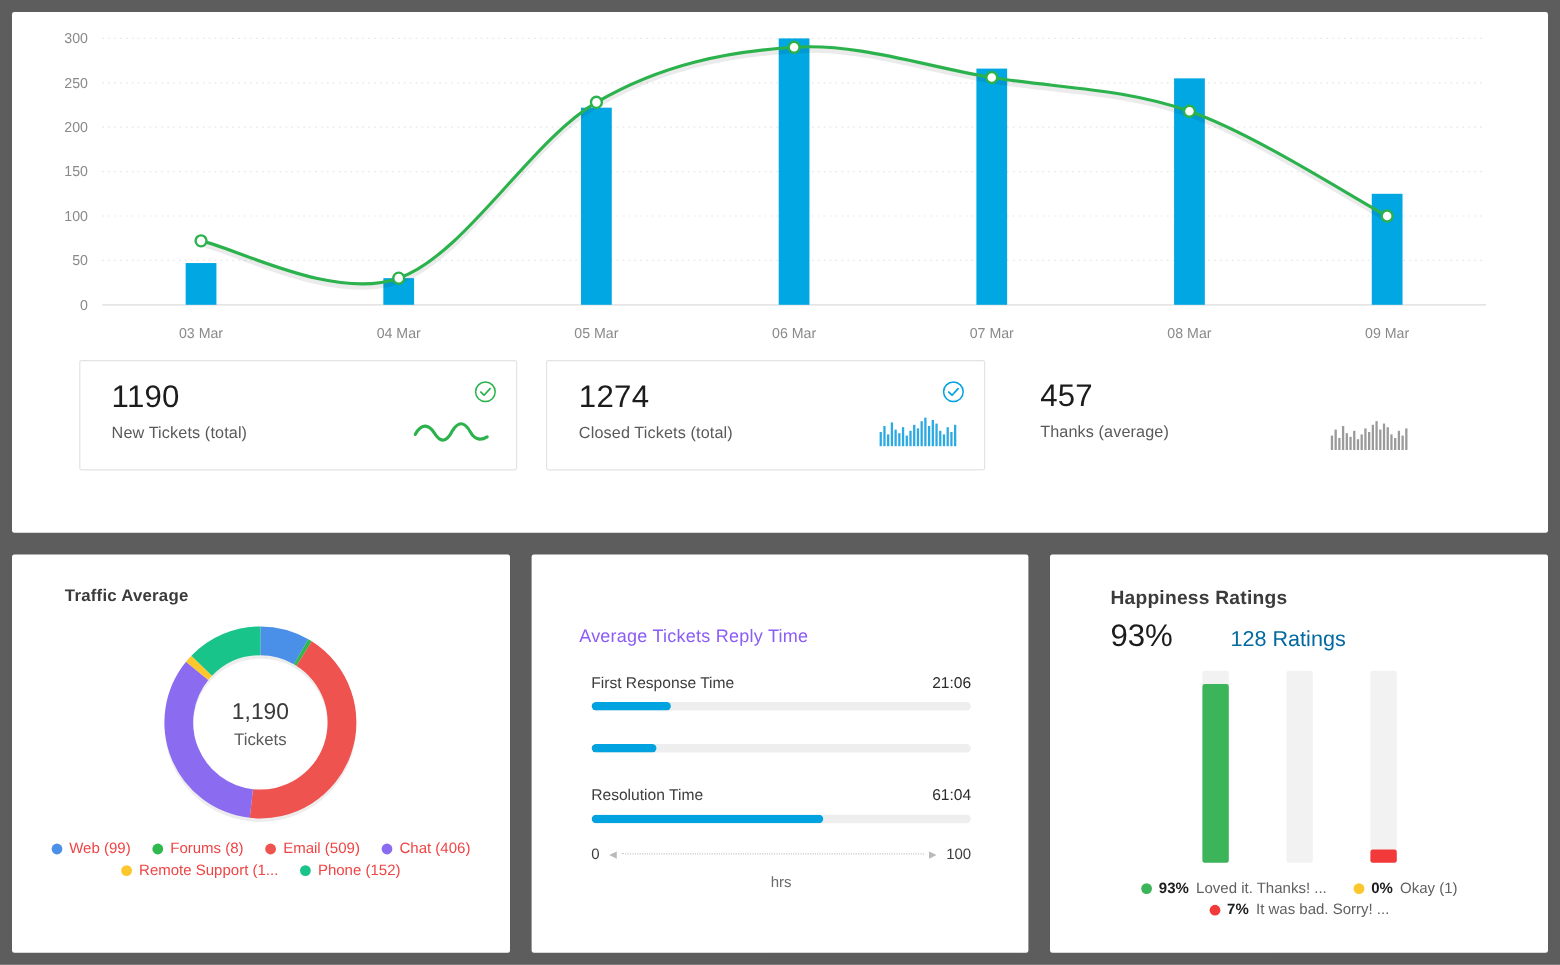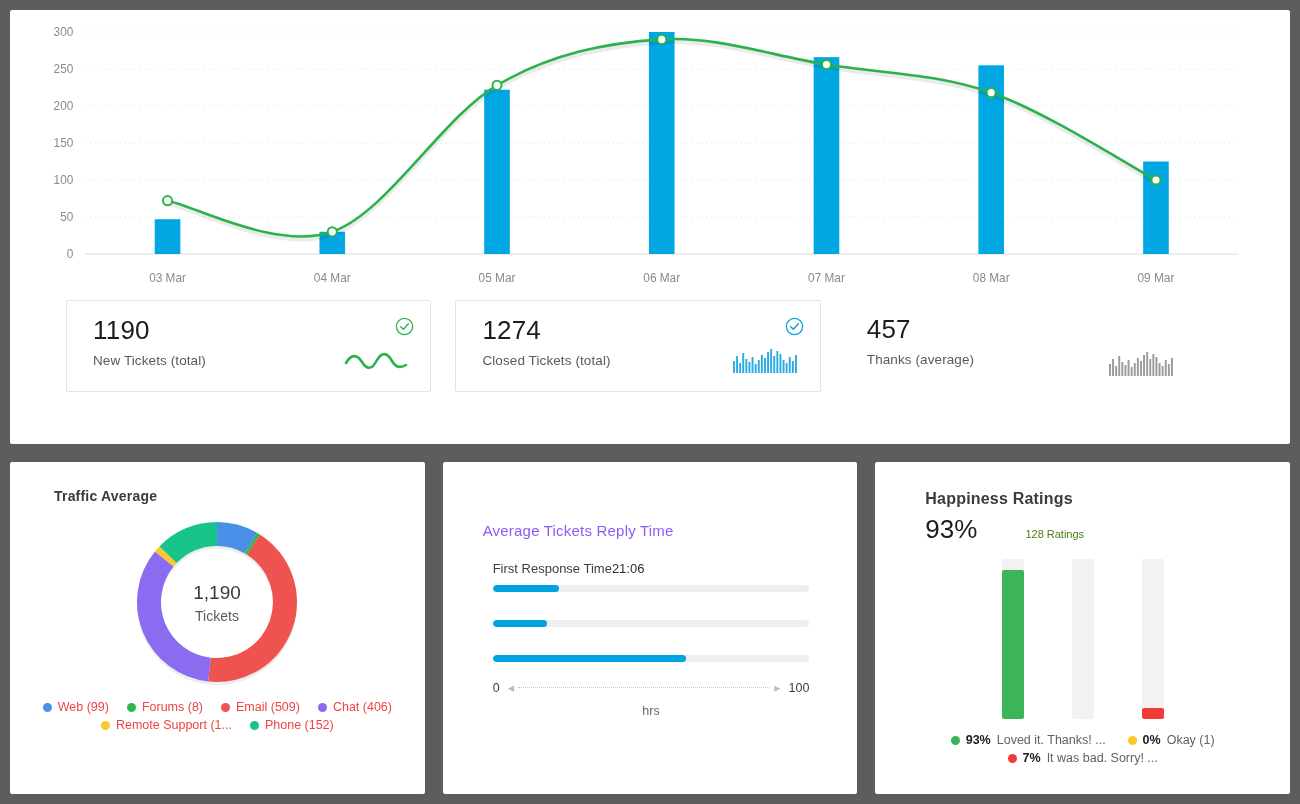--- a/index.html
+++ b/index.html
@@ -159,20 +159,21 @@
     font-weight: normal;
     padding: 60px 0 0 40px;
     letter-spacing: 0.2px;
   }
   .rt-list {
     padding: 22px 48px 0 50px;
   }
   .rt-item { margin-bottom: 28px; }
   .rt-head {
     display: flex;
+    justify-content: space-between;
     align-items: baseline;
     font-size: 13px;
     color: #3d3d3d;
     margin-bottom: 9px;
   }
   .rt-val { color: #2b2b2b; font-size: 13px; }
   .rt-track {
     height: 7px;
     background: #eeeeee;
     border-radius: 4px;
@@ -218,21 +219,21 @@
     padding: 28px 0 0 50px;
     letter-spacing: 0.2px;
   }
   .hr-sub {
     display: flex;
     align-items: baseline;
     padding: 6px 0 0 50px;
     gap: 48px;
   }
   .hr-pct { font-size: 26px; color: #1c1c1c; }
-  .hr-count { font-size: 11px; color: #4d7c0f; }
+  .hr-count { font-size: 18px; color: #0369a1; }
   .hr-bars {
     display: flex;
     justify-content: center;
     align-items: flex-end;
     gap: 48px;
     height: 160px;
     margin-top: 14px;
   }
   .hr-col {
     width: 22px;
@@ -460,20 +461,24 @@
           </div>
         </div>
 
         <div class="rt-item">
           <div class="rt-track">
             <div class="rt-fill" style="width: 17%;"></div>
           </div>
         </div>
 
         <div class="rt-item">
+          <div class="rt-head">
+            <span>Resolution Time</span>
+            <span class="rt-val">61:04</span>
+          </div>
           <div class="rt-track">
             <div class="rt-fill" style="width: 61%;"></div>
           </div>
         </div>
 
         <div class="rt-axis">
           <span>0</span>
           <span class="rt-axis-line">
             <span>◂</span>
             <span class="rt-dots"></span>

